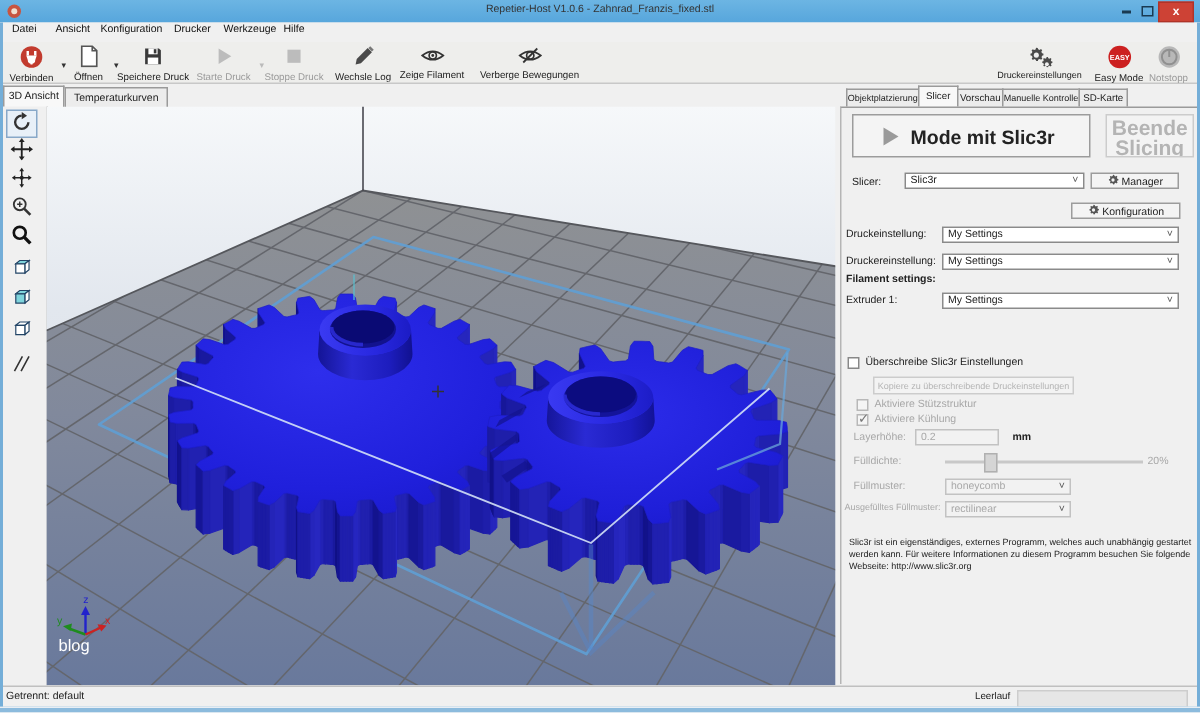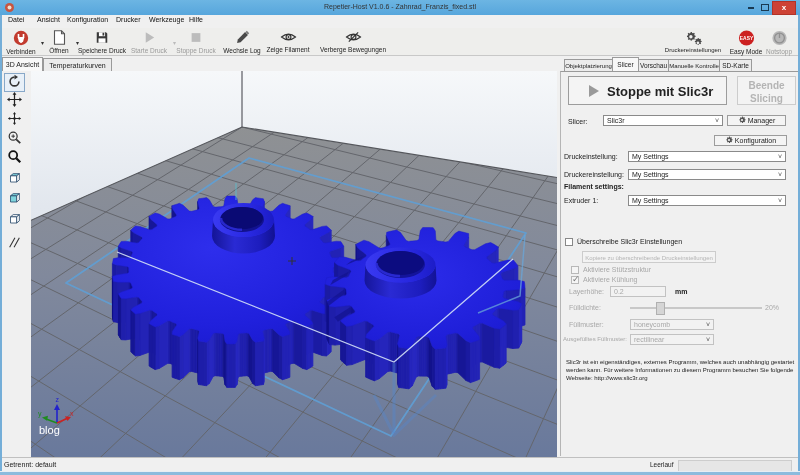--- a/index.html
+++ b/index.html
@@ -608,23 +608,23 @@
 <text x="24.5" y="331" font-size="7" fill="#2222cc" font-family="Liberation Sans">z</text>
 <text x="39" y="345" font-size="7" fill="#cc2222" font-family="Liberation Sans">x</text>
 <text x="7" y="345" font-size="7" fill="#1e8c1e" font-family="Liberation Sans">y</text>
 <text x="8" y="363" font-size="11" fill="#ffffff" font-family="Liberation Sans">blog</text>
 </svg></div>
   <div id="rpanel" class="abs">
       <div class="btn" style="left:7px;top:4px;width:159px;height:29px;">
         <svg width="14" height="14" viewBox="0 0 14 14" style="position:absolute;left:18px;top:7px;">
           <path d="M2 1 L12 7 L2 13 z" fill="#9a9a9a"></path>
         </svg>
-        <span style="position:absolute;left:38px;top:7px;font-size:13px;font-weight:bold;">Stoppe mit Slic3r</span>
+        <span style="position:absolute;left:38px;top:7px;font-size:13px;font-weight:bold;">Mode mit Slic3r</span>
       </div>
-<div class="btn dis" style="left:176px;top:4px;width:59px;height:29px;font-size:10px;font-weight:bold;line-height:13px;padding-top:2px;">Beende<br>Slicing</div>
+<div class="btn dis" style="left:176px;top:4px;width:59px;height:29px;font-size:14px;font-weight:bold;line-height:13px;padding-top:2px;">Beende<br>Slicing</div>
 <div class="rlabel" style="left:7px;top:46px;">Slicer:</div>
 <div class="combo" style="left:42px;top:43px;width:120px;height:11px;">Slic3r<span class="arr">˅</span></div>
 <div class="btn" style="left:166px;top:43px;width:59px;height:11px;line-height:10px;"><svg width="8" height="8" viewBox="0 0 16 16" style="vertical-align:-1px">
           <path d="M8 1 l1.6 0.2 0.4 1.4 1.4 0.6 1.3-0.8 1.2 1.2-0.8 1.3 0.6 1.4 1.4 0.4 0.2 1.6-1.4 0.4-0.6 1.4 0.8 1.3-1.2 1.2-1.3-0.8-1.4 0.6-0.4 1.4-1.6 0.2-0.4-1.4-1.4-0.6-1.3 0.8-1.2-1.2 0.8-1.3-0.6-1.4-1.4-0.4-0.2-1.6 1.4-0.4 0.6-1.4-0.8-1.3 1.2-1.2 1.3 0.8 1.4-0.6 z" fill="#555"></path>
           <circle cx="8" cy="8" r="2.2" fill="#f4f4f4"></circle>
         </svg> Manager</div>
 <div class="btn" style="left:153px;top:63px;width:73px;height:11px;line-height:10px;"><svg width="8" height="8" viewBox="0 0 16 16" style="vertical-align:-1px">
           <path d="M8 1 l1.6 0.2 0.4 1.4 1.4 0.6 1.3-0.8 1.2 1.2-0.8 1.3 0.6 1.4 1.4 0.4 0.2 1.6-1.4 0.4-0.6 1.4 0.8 1.3-1.2 1.2-1.3-0.8-1.4 0.6-0.4 1.4-1.6 0.2-0.4-1.4-1.4-0.6-1.3 0.8-1.2-1.2 0.8-1.3-0.6-1.4-1.4-0.4-0.2-1.6 1.4-0.4 0.6-1.4-0.8-1.3 1.2-1.2 1.3 0.8 1.4-0.6 z" fill="#555"></path>
           <circle cx="8" cy="8" r="2.2" fill="#f4f4f4"></circle>
         </svg> Konfiguration</div>

